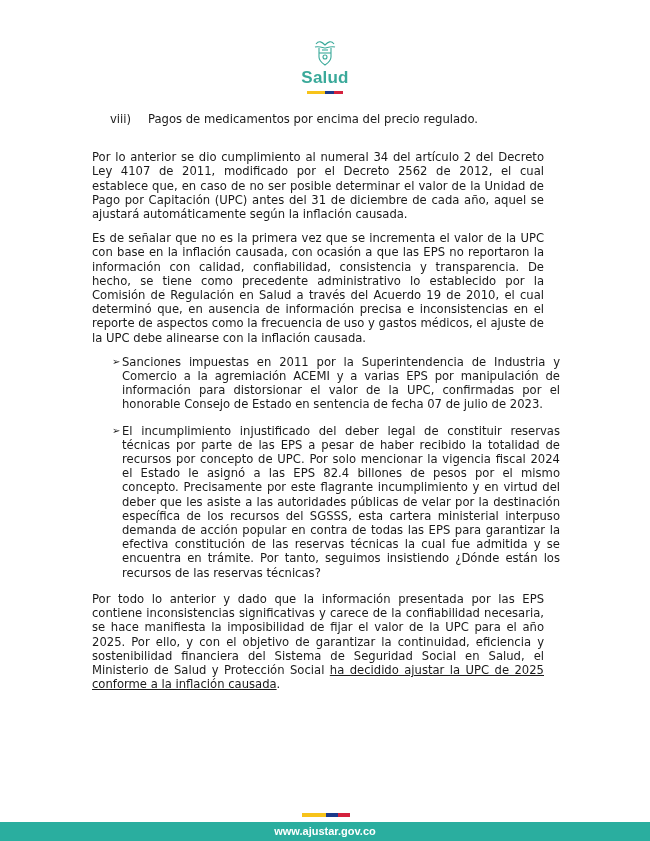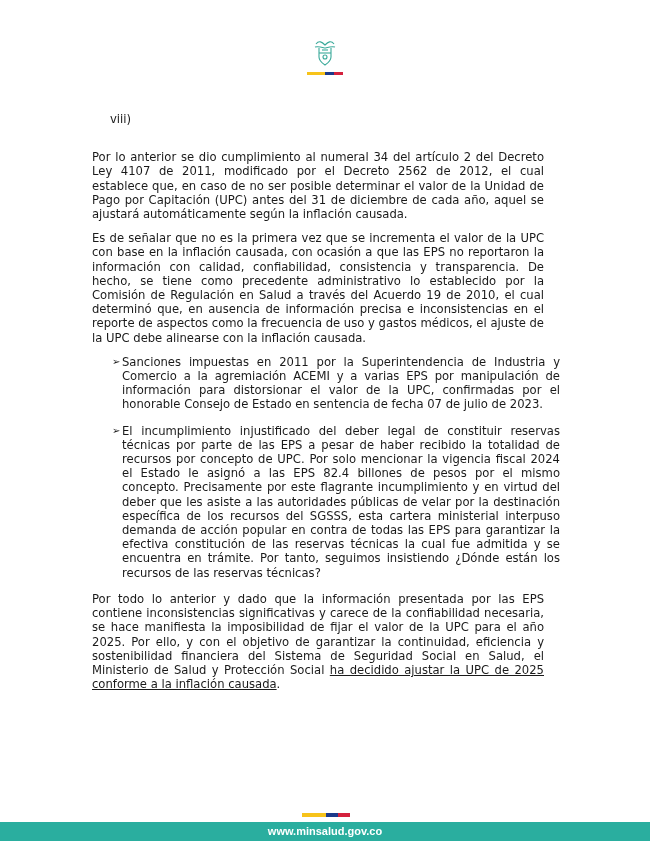--- a/index.html
+++ b/index.html
@@ -35,30 +35,32 @@
   <svg class="crest" viewBox="0 0 26 30">
     <g fill="none" stroke="#3aa99a" stroke-width="1.1">
       <path d="M4 6 C7 2, 10 4, 13 7 C16 4, 19 2, 22 6"></path>
       <path d="M3 9 C6 8, 9 9, 13 10 C17 9, 20 8, 23 9"></path>
       <path d="M7 10 L7 19 C7 23, 10 25, 13 27 C16 25, 19 23, 19 19 L19 10"></path>
       <path d="M7 15 L19 15"></path>
       <circle cx="13" cy="19" r="2"></circle>
       <path d="M10 12 L16 12"></path>
     </g>
   </svg>
+  <span class="brand">Salud</span>
   <div class="flag-bar">
     <span style="width:18px;background:#f7c31a"></span>
     <span style="width:9px;background:#1c3a8a"></span>
     <span style="width:9px;background:#d4213d"></span>
   </div>
 </div>
 
 <div class="content">
   <div class="roman-item">
     <span class="roman-num">viii)</span>
+    <span>Pagos de medicamentos por encima del precio regulado.</span>
   </div>
 
   <p>Por lo anterior se dio cumplimiento al numeral 34 del artículo 2 del Decreto Ley 4107 de 2011, modificado por el Decreto 2562 de 2012, el cual establece que, en caso de no ser posible determinar el valor de la Unidad de Pago por Capitación (UPC) antes del 31 de diciembre de cada año, aquel se ajustará automáticamente según la inflación causada.</p>
   <p>Es de señalar que no es la primera vez que se incrementa el valor de la UPC con base en la inflación causada, con ocasión a que las EPS no reportaron la información con calidad, confiabilidad, consistencia y transparencia. De hecho, se tiene como precedente administrativo lo establecido por la Comisión de Regulación en Salud a través del Acuerdo 19 de 2010, el cual determinó que, en ausencia de información precisa e inconsistencias en el reporte de aspectos como la frecuencia de uso y gastos médicos, el ajuste de la UPC debe alinearse con la inflación causada.</p>
 
   <ul class="bullets">
     <li>
       <span class="bullet-icon">➢</span>
       <span class="bullet-text">Sanciones impuestas en 2011 por la Superintendencia de Industria y Comercio a la agremiación ACEMI y a varias EPS por manipulación de información para distorsionar el valor de la UPC, confirmadas por el honorable Consejo de Estado en sentencia de fecha 07 de julio de 2023.</span>
     </li>
@@ -72,14 +74,14 @@
 
 </div>
 
 <div class="footer-flag">
   <span style="width:24px;background:#f7c31a"></span>
   <span style="width:12px;background:#1c3a8a"></span>
   <span style="width:12px;background:#d4213d"></span>
 </div>
 
 <div class="footer-band">
-  <span>www.minsalud.gov.co</span>
+  <span>www.ajustar.gov.co</span>
 </div>
 
 </body></html>

